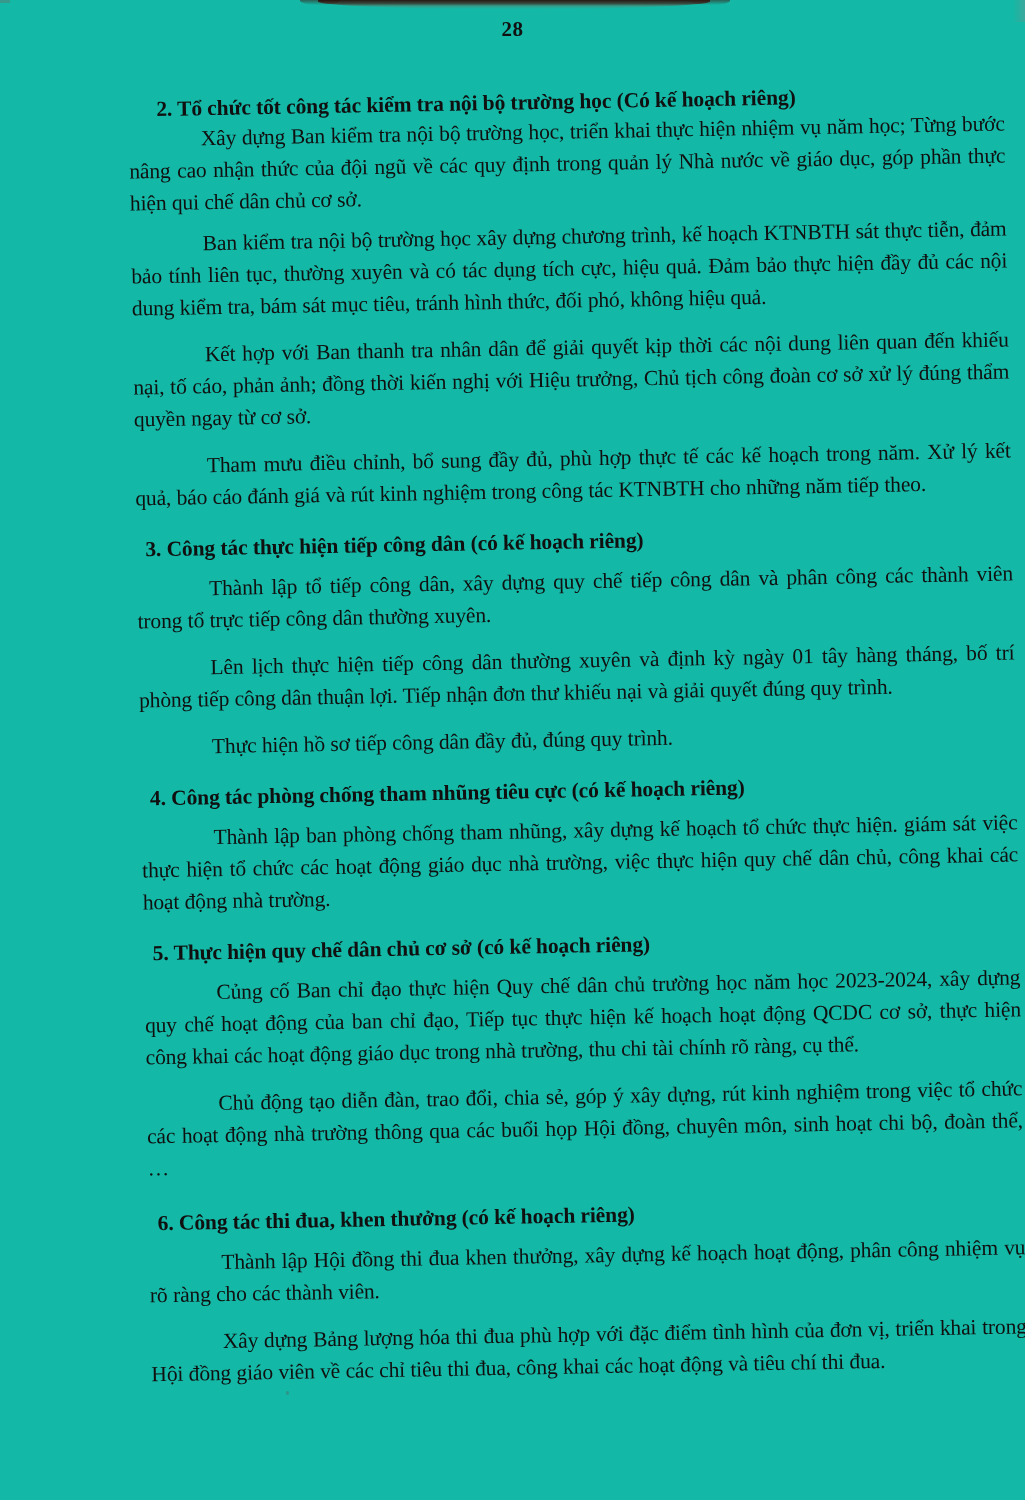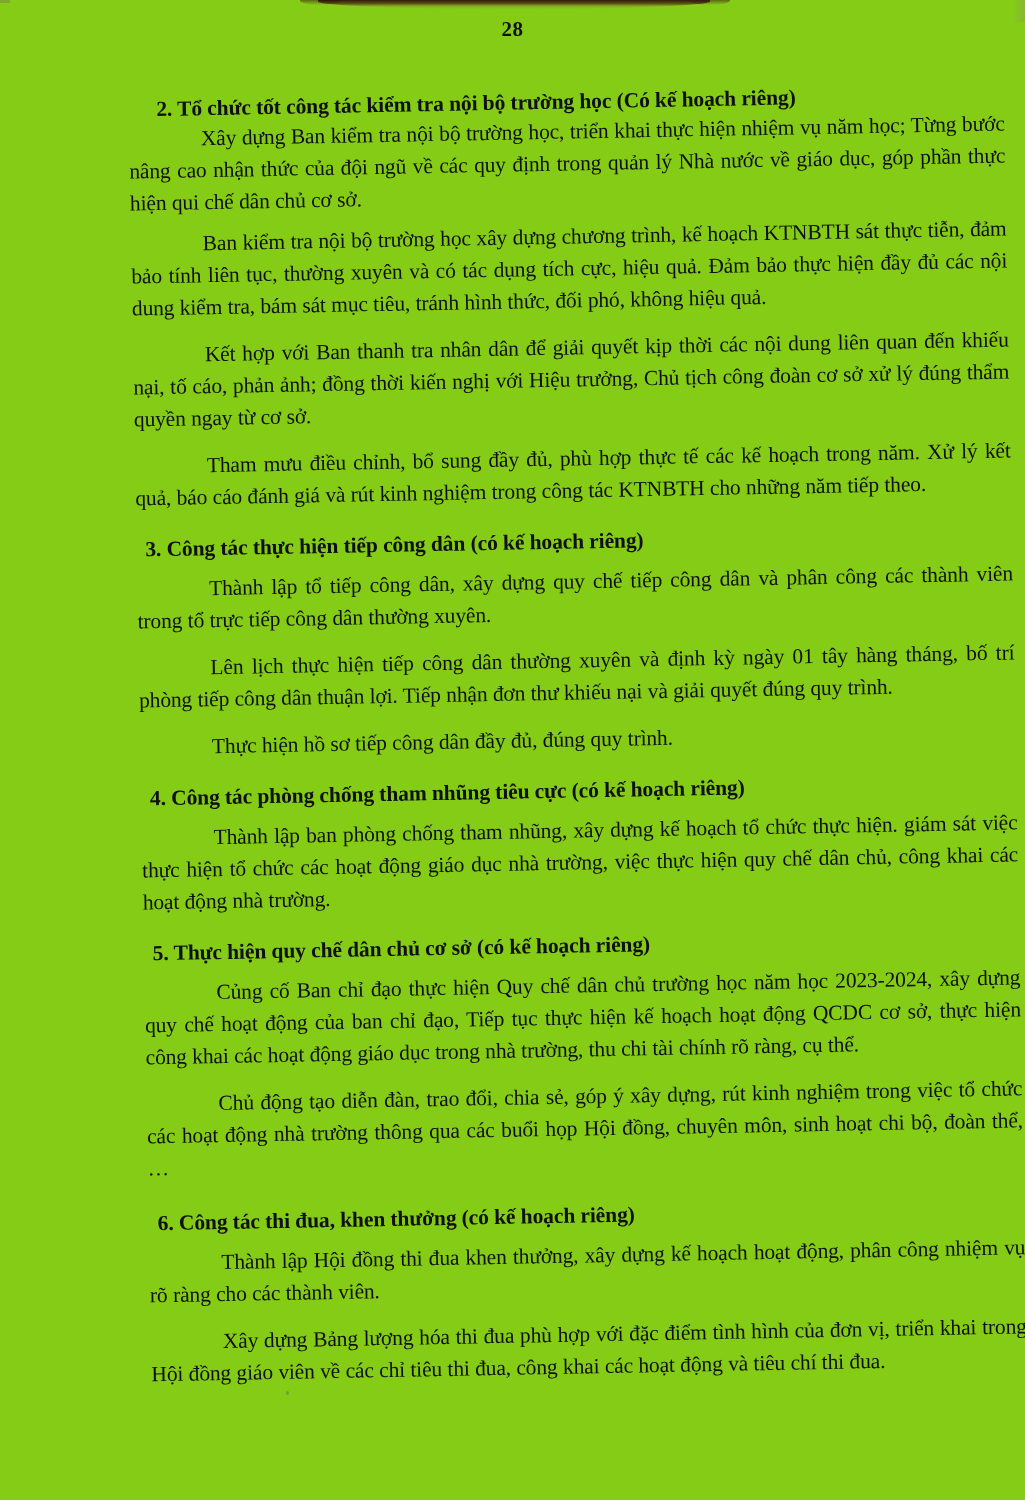--- a/index.html
+++ b/index.html
@@ -4,21 +4,21 @@
 <style>
   html, body {
     margin: 0;
     padding: 0;
     background: #ffffff;
   }
   .page {
     position: relative;
     width: 1025px;
     height: 1500px;
-    background: #84cc16;
+    background: #14b8a6;
     overflow: hidden;
     font-family: "Liberation Serif", "DejaVu Serif", serif;
     color: #101010;
   }
 
   
   .scan-edge {
     position: absolute;
     top: 0px;
     left: 318px;

